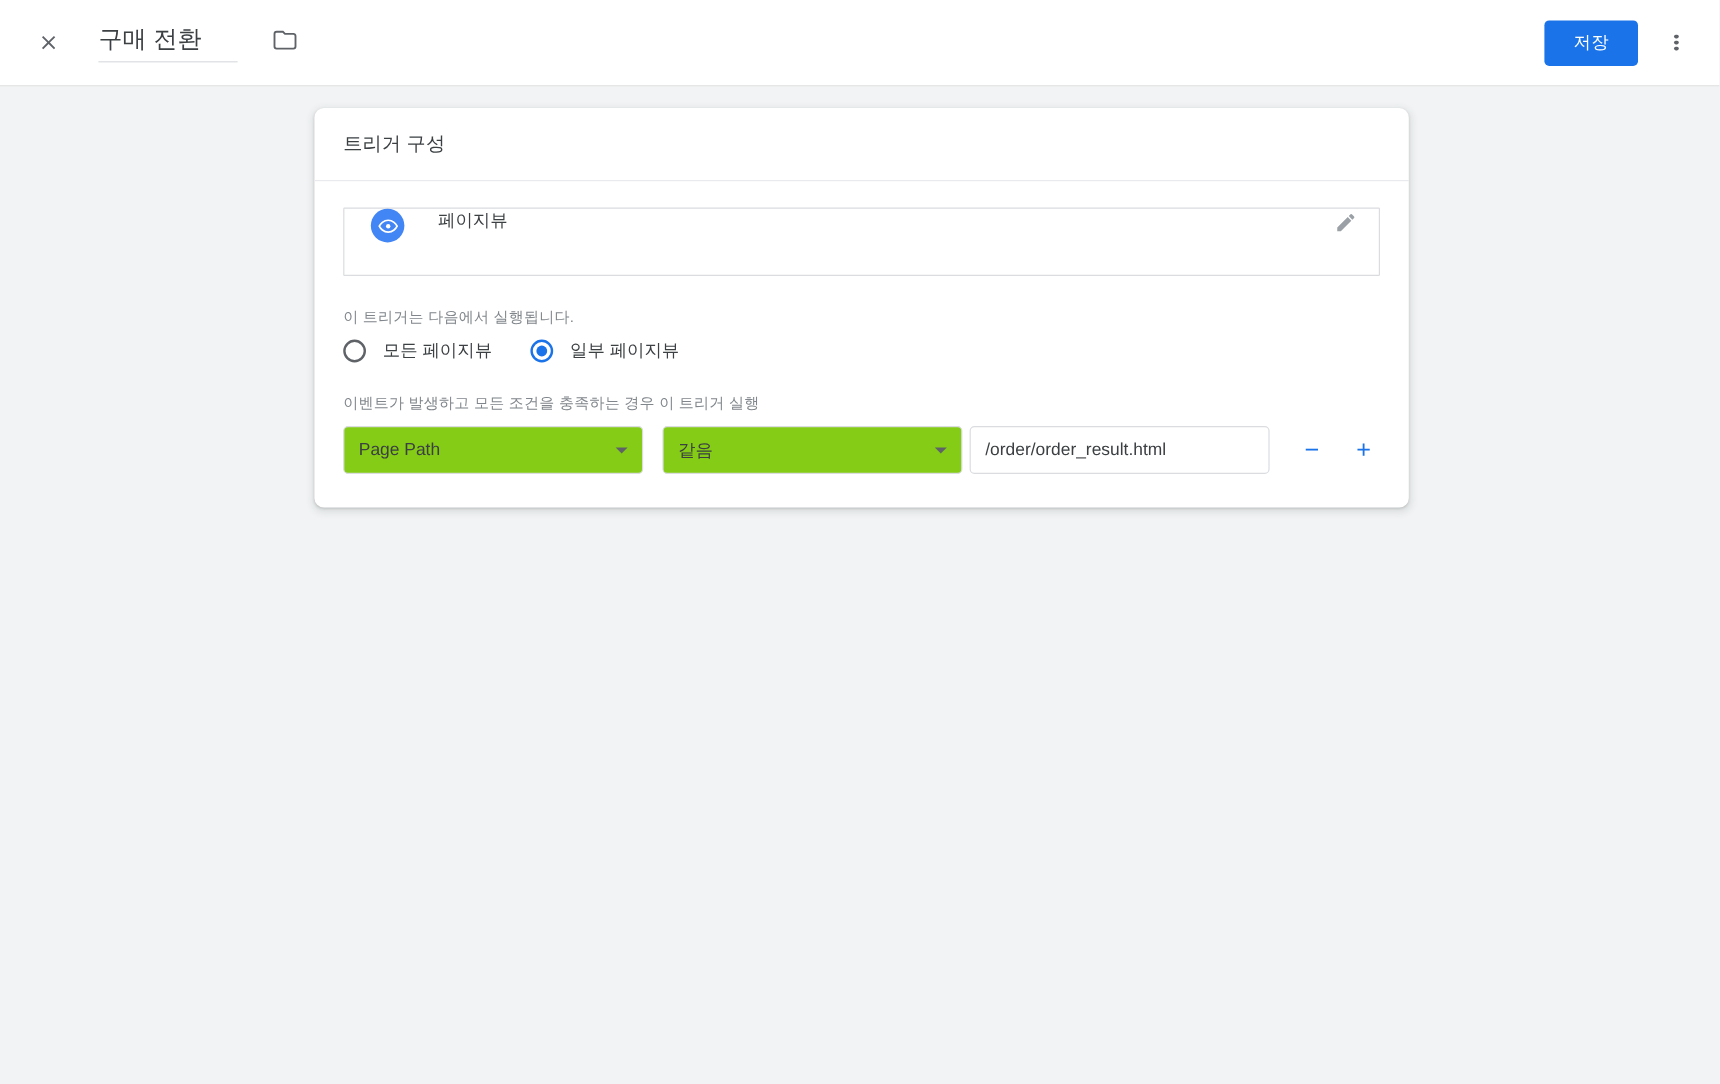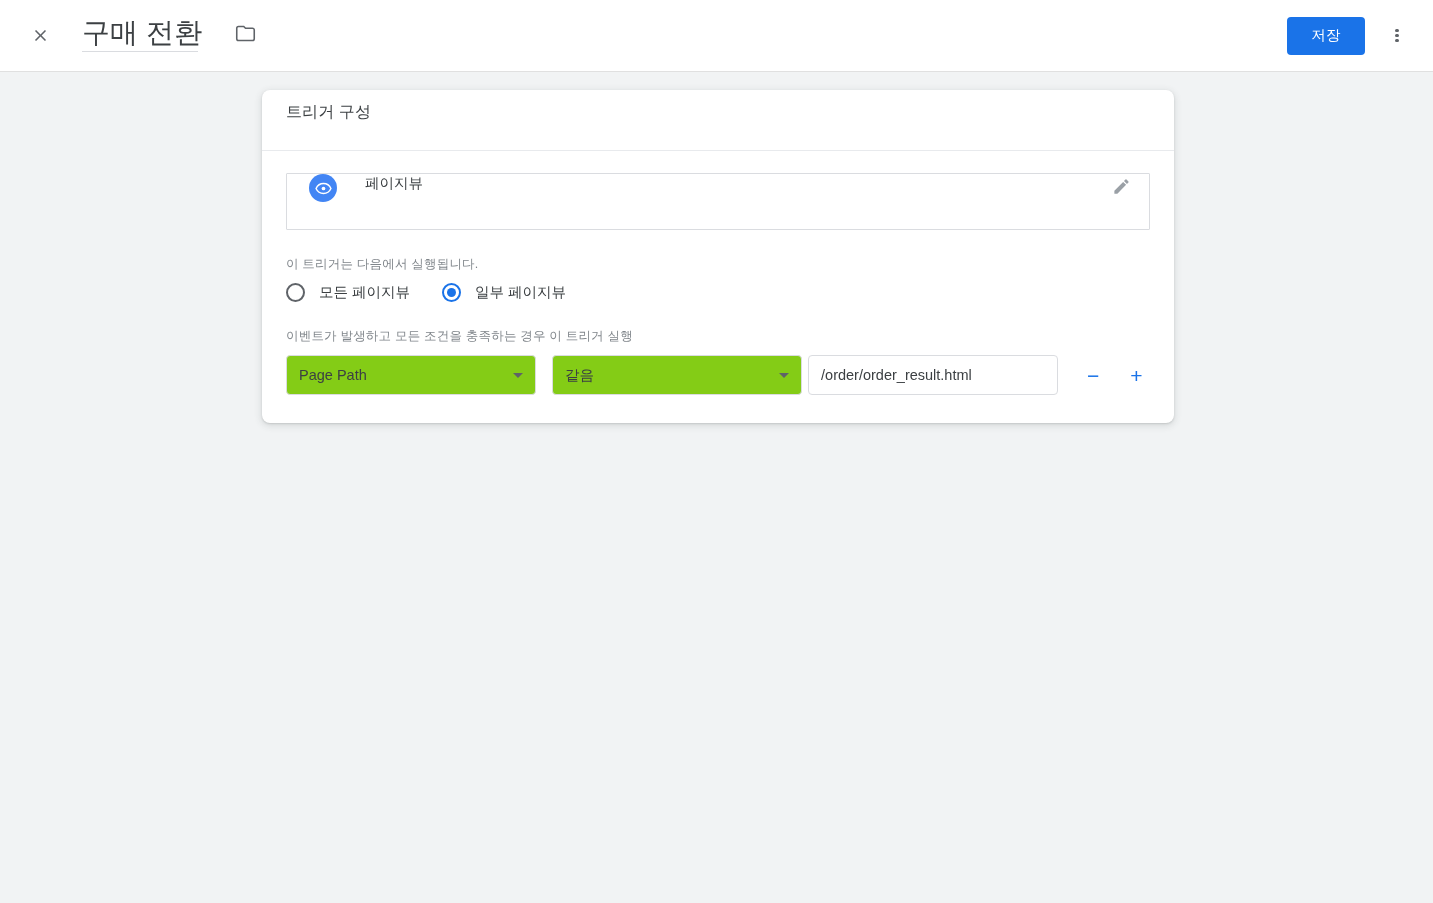--- a/index.html
+++ b/index.html
@@ -30,21 +30,21 @@
   }
   .close-btn svg { display: block; }
 
   .title-wrap {
     margin-left: 22px;
     display: flex;
     flex-direction: column;
     justify-content: center;
   }
   .title-text {
-    font-size: 28px;
+    font-size: 20px;
     color: #3c4043;
     letter-spacing: 0.1px;
     line-height: 26px;
     padding: 0 4px 4px 0;
     min-width: 100px;
   }
   .title-underline {
     height: 1px;
     background: #dadce0;
     width: 116px;
@@ -102,21 +102,21 @@
     left: 262px;
     top: 18px;
     width: 912px;
     background: #ffffff;
     border-radius: 8px;
     box-shadow: 0 1px 2px rgba(60,64,67,0.18), 0 2px 6px 2px rgba(60,64,67,0.10);
   }
   .card-header {
     height: 61px;
     display: flex;
-    align-items: flex-start;
+    align-items: center;
     padding: 12px 24px;
     border-bottom: 1px solid #e8eaed;
   }
   .card-title {
     font-size: 16px;
     color: #3c4043;
     letter-spacing: 0.1px;
   }
   .card-body {
     padding: 22px 24px 28px 24px;

